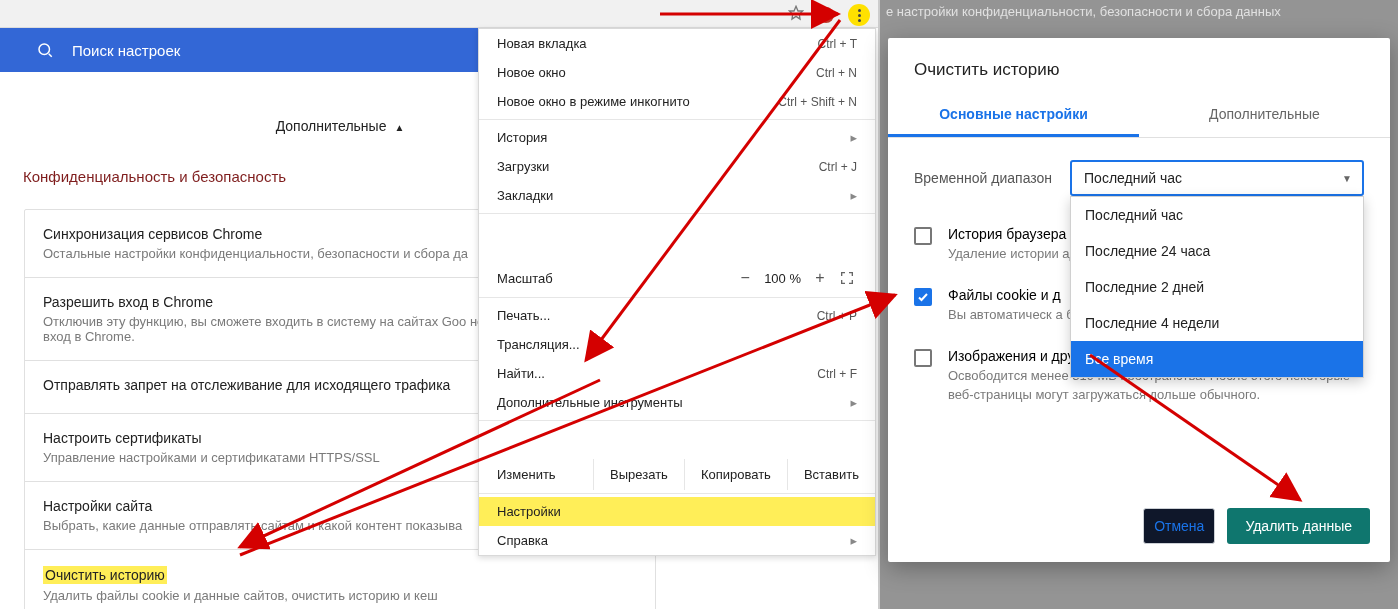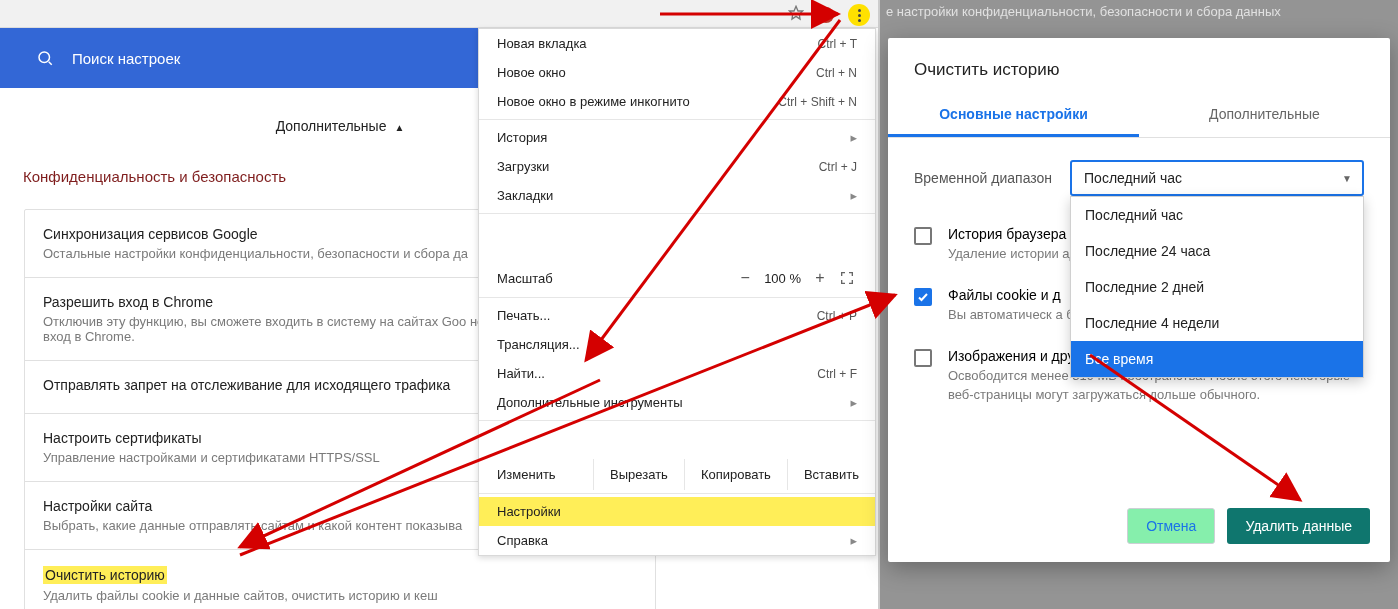--- a/index.html
+++ b/index.html
@@ -7,21 +7,21 @@
 
   
   .left-pane { position: absolute; left: 0; top: 0; width: 880px; height: 609px; }
   .toolbar-strip { position: absolute; left: 0; top: 0; right: 0; height: 28px; background: #f1f1f1; border-bottom: 1px solid #dcdcdc; }
   .right-icons { position: absolute; right: 10px; top: 4px; display: flex; gap: 14px; align-items: center; }
   .star-icon svg, .avatar-red, .more-btn { display:inline-block; }
   .avatar-red { width:16px; height:16px; border-radius:50%; background:#c0392b; }
   .more-btn { width:22px; height:22px; border-radius:50%; background:#ffe100; display:flex; flex-direction:column; align-items:center; justify-content:center; gap:2px; }
   .more-btn span{ width:3px;height:3px;background:#444;border-radius:50%; }
 
-  .search-bar { position: absolute; left: 0; top: 28px; width: 478px; height: 60px; background: #3367d6; display:flex; align-items:center; padding:0 36px; color:#fff; font-size:15px; gap:18px; }
+  .search-bar { position: absolute; left: 0; top: 28px; width: 478px; height: 44px; background: #3367d6; display:flex; align-items:center; padding:0 36px; color:#fff; font-size:15px; gap:18px; }
 
   .settings-body { position:absolute; left:0; top:88px; width:680px; }
   .extra-row { text-align:center; padding:30px 0 24px; font-size:14px; color:#222; }
   .extra-row .chev{ font-size:10px; margin-left:8px; }
 
   .section-title { padding: 10px 23px 24px; font-size:15px; color:#7f1d1d; }
 
   .card { margin: 0 24px; border:1px solid #e0e0e0; border-radius:2px; background:#fff; }
   .row { padding:16px 18px; border-top:1px solid #e0e0e0; }
   .row:first-child{ border-top:none; }
@@ -65,21 +65,21 @@
 
   .check-list{ padding: 10px 26px; }
   .ck-row{ display:flex; gap:16px; padding:12px 0; font-size:13px; }
   .ck-box{ width:18px; height:18px; border:2px solid #777; border-radius:2px; flex-shrink:0; margin-top:1px; display:flex; align-items:center; justify-content:center;}
   .ck-box.on{ background:#1a73e8; border-color:#1a73e8; }
   .ck-box.on svg{ display:block; }
   .ck-txt .t{ color:#000000; font-size:14px; margin-bottom:3px;}
   .ck-txt .d{ color:#7a7a7a; font-size:13px; line-height:1.4;}
 
   .dlg-actions{ position:absolute; right:20px; bottom:18px; display:flex; gap:12px; }
-  .btn-outline{ padding:9px 18px; border:1px solid #ccd0d5; border-radius:3px; background:#86efac; color:#1a73e8; font-size:14px; }
+  .btn-outline{ padding:9px 10px; border:1px solid #ccd0d5; border-radius:3px; background:#0f172a; color:#1a73e8; font-size:14px; }
   .btn-primary{ padding:9px 18px; border:none; border-radius:3px; background:#0f766e; color:#fff; font-size:14px; font-weight:500;}
 
   .right-bar{position:absolute;left:878px;top:0;width:2px;height:609px;background:#ccc;}
 
   
   .arrows{position:absolute;inset:0;pointer-events:none;z-index:100;}
 </style>
 </head>
 <body>
 
@@ -109,21 +109,21 @@
   </div>
 
   <div class="settings-body">
     <div class="extra-row">
       <span>Дополнительные</span><span class="chev">▲</span>
     </div>
     <div class="section-title">Конфиденциальность и безопасность</div>
 
     <div class="card">
       <div class="row">
-        <div class="t">Синхронизация сервисов Google</div>
+        <div class="t">Синхронизация сервисов Chrome</div>
         <div class="d">Остальные настройки конфиденциальности, безопасности и сбора да</div>
       </div>
       <div class="row">
         <div class="t">Разрешить вход в Chrome</div>
         <div class="d">Отключив эту функцию, вы сможете входить в систему на сайтах Goo необходимости выполнять вход в Chrome.</div>
       </div>
       <div class="row">
         <div class="t">Отправлять запрет на отслеживание для исходящего трафика</div>
       </div>
       <div class="row">

